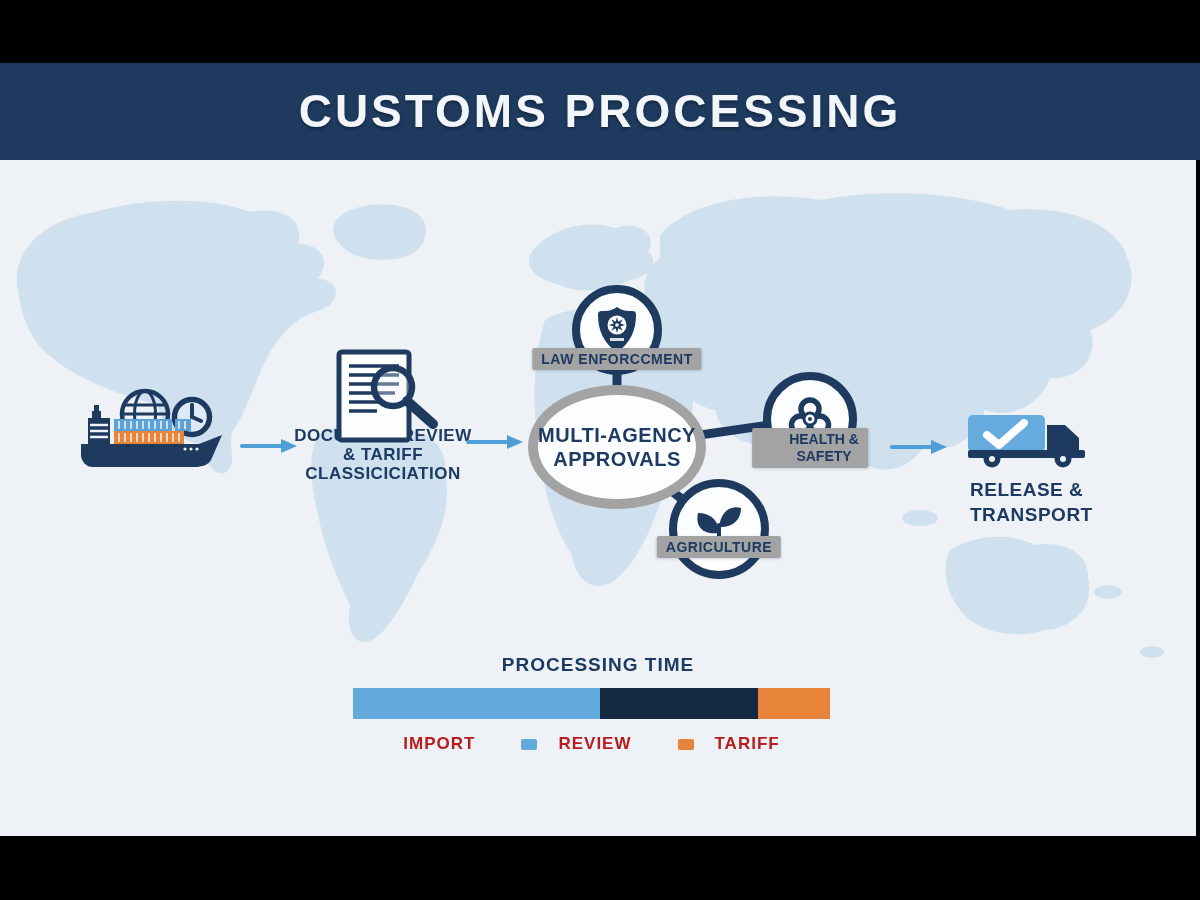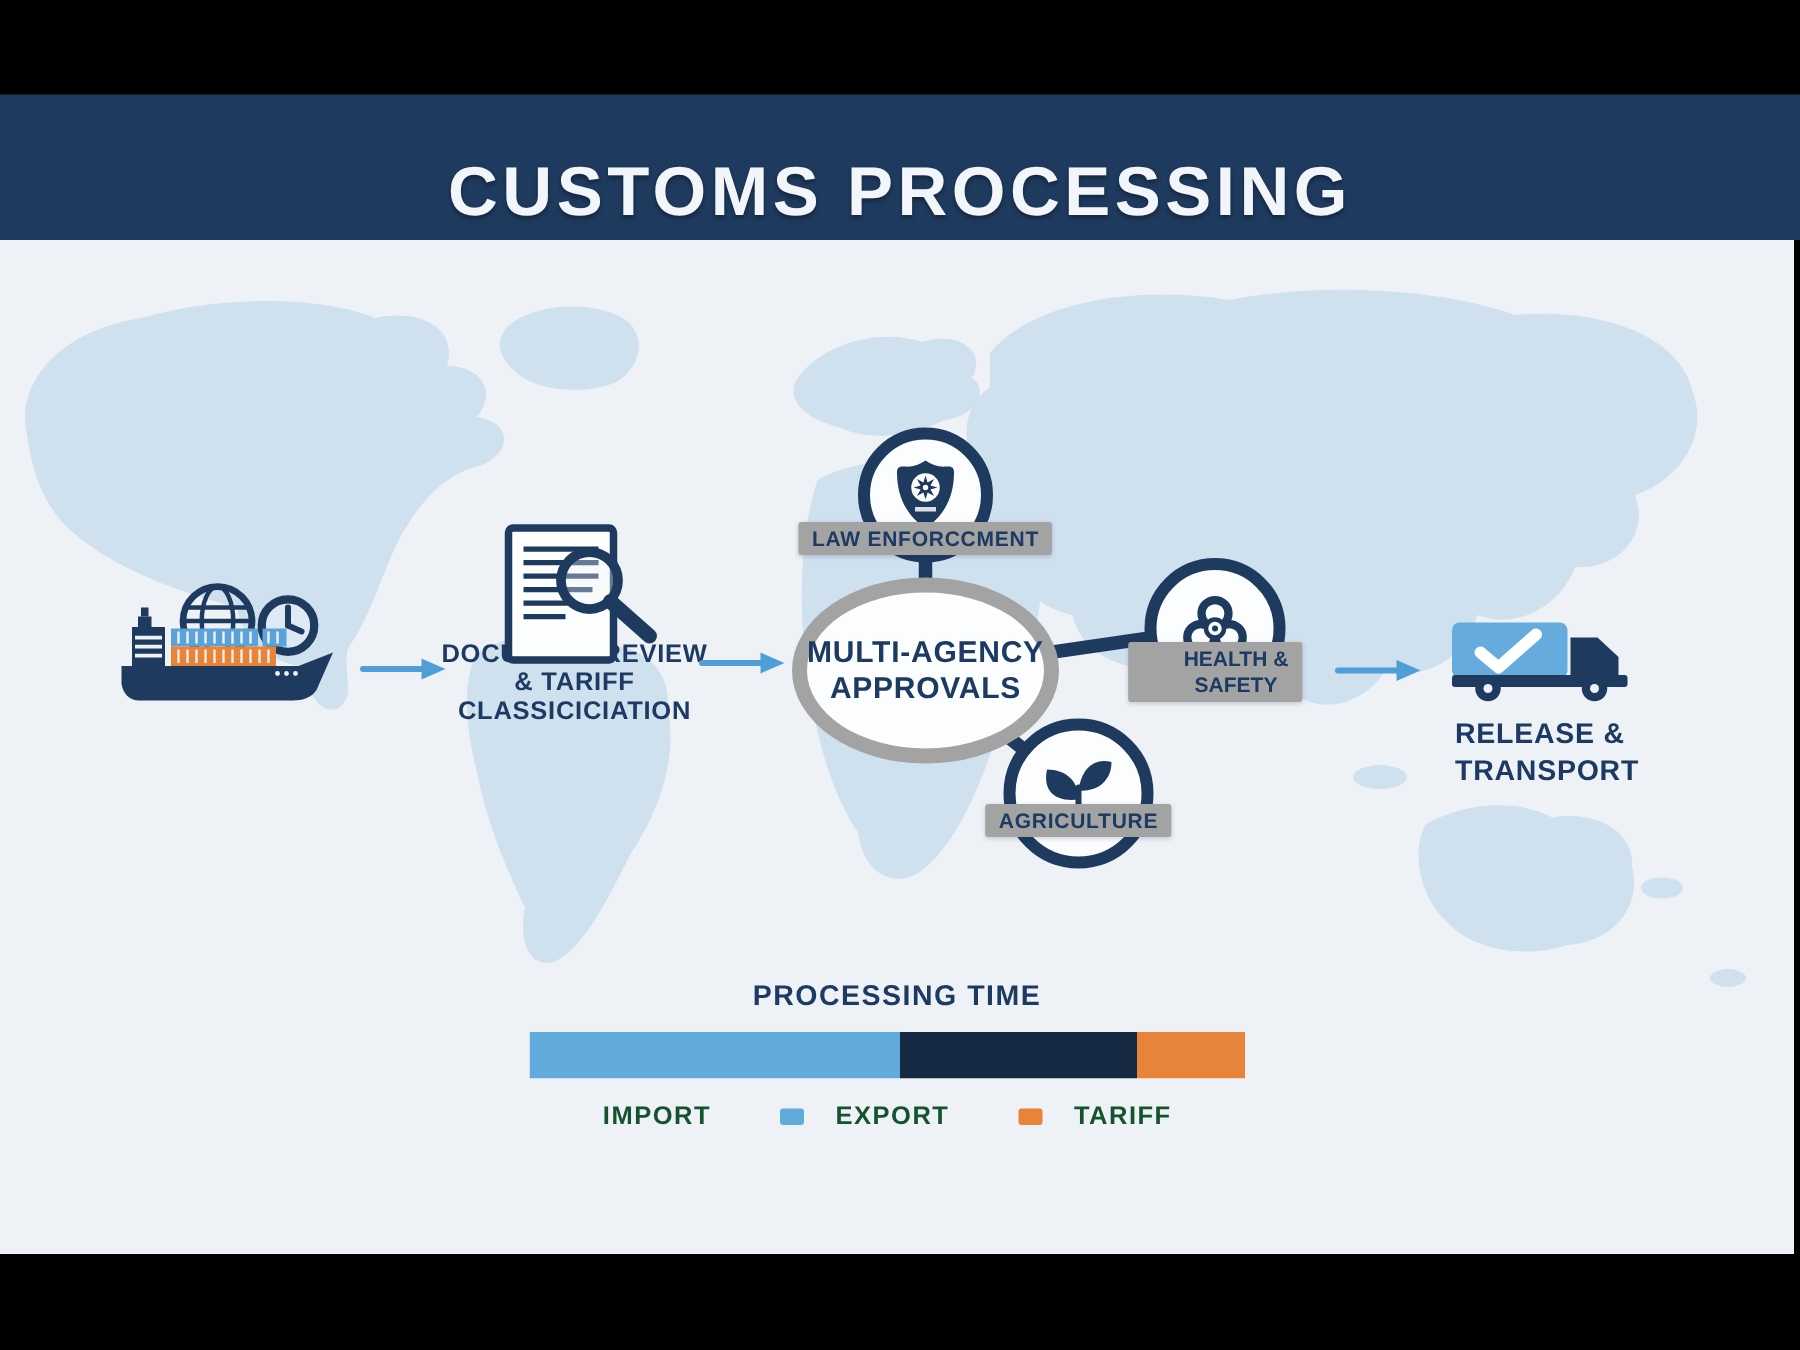--- a/index.html
+++ b/index.html
@@ -1,38 +1,38 @@
 <!DOCTYPE html>
 <html><head>
 <meta charset="utf-8">
 <style>
   html,body{margin:0;padding:0;background:#000;}
   .stage{position:relative;width:1200px;height:900px;background:#000;overflow:hidden;
          font-family:"Liberation Sans", sans-serif;}
   .banner{position:absolute;left:0;top:63px;width:1200px;height:97px;background:#1e3a5e;}
-  .banner h1{margin:16px;height:97px;line-height:97px;text-align:center;color:#f2f6fa;
+  .banner h1{margin:0;height:97px;line-height:97px;text-align:center;color:#f2f6fa;
              font-size:46px;font-weight:bold;letter-spacing:3px;
              text-shadow:0 2px 3px rgba(0,0,0,.35);}
   .content{position:absolute;left:0;top:160px;width:1196px;height:676px;background:#eef2f6;overflow:hidden;}
   .abs{position:absolute;}
   .step-label{position:absolute;text-align:center;color:#1c3a62;font-weight:bold;letter-spacing:.5px;}
   .whitebox{position:absolute;transform:translateX(-50%);background:#a3a3a3;color:#1c3a62;
             font-weight:bold;text-align:center;padding:3px 9px;border-radius:2px;
             box-shadow:0 1px 3px rgba(20,40,70,.18);white-space:nowrap;z-index:6;}
   .node{position:absolute;border:8px solid #1e3a5f;background:#fcfdfe;border-radius:50%;
         display:flex;align-items:center;justify-content:center;z-index:5;}
   .hub{position:absolute;left:528px;top:225px;width:158px;height:104px;border:10px solid #a3a3a3;
        background:#fcfdfe;border-radius:50%;display:flex;align-items:center;justify-content:center;
        text-align:center;z-index:5;}
   .hub-text{color:#1c3a62;font-weight:bold;font-size:20px;line-height:24px;letter-spacing:.5px;}
   .bar{position:absolute;left:353px;top:528px;width:477px;height:31px;display:flex;overflow:hidden;}
   .bar > div{height:100%;}
   .legend{position:absolute;left:353px;top:574px;width:477px;display:flex;justify-content:center;
           align-items:center;gap:46px;}
-  .legend-item{display:flex;align-items:center;gap:21px;color:#14532d;font-weight:bold;
+  .legend-item{display:flex;align-items:center;gap:21px;color:#b91c1c;font-weight:bold;
                font-size:17px;letter-spacing:1px;}
   .swatch{width:16px;height:11px;border-radius:2px;display:inline-block;}
 </style>
 </head>
 <body>
 
 <div class="stage">
 
   <div class="banner">
     <h1>CUSTOMS PROCESSING</h1>
@@ -220,21 +220,21 @@
       <div style="width: 33.1%; background: rgb(21, 42, 66);"></div>
       <div style="width: 15.1%; background: rgb(232, 131, 58);"></div>
     </div>
 
     <div class="legend">
       <div class="legend-item">
         <span>IMPORT</span>
       </div>
       <div class="legend-item">
         <span class="swatch" style="background: rgb(98, 169, 220);"></span>
-        <span>EXPORT</span>
+        <span>REVIEW</span>
       </div>
       <div class="legend-item">
         <span class="swatch" style="background: rgb(232, 131, 58);"></span>
         <span>TARIFF</span>
       </div>
     </div>
 
   </div>
 </div>
 

